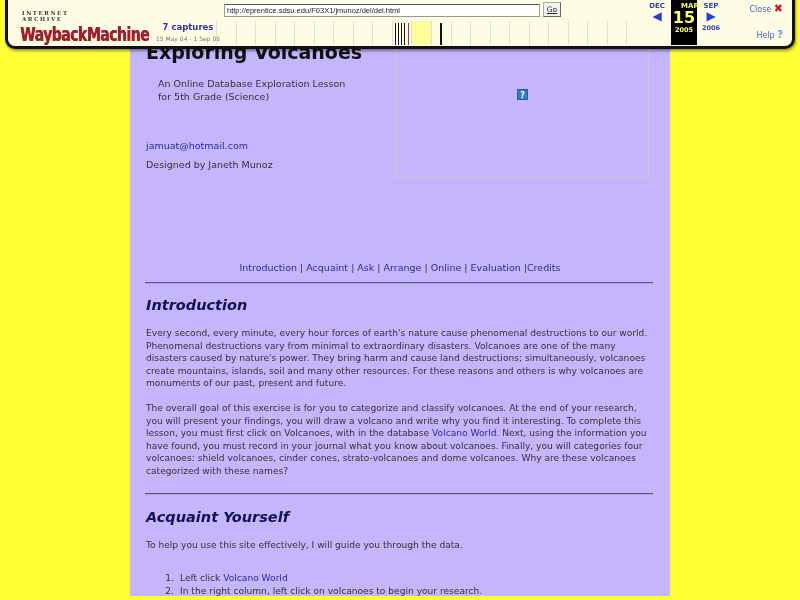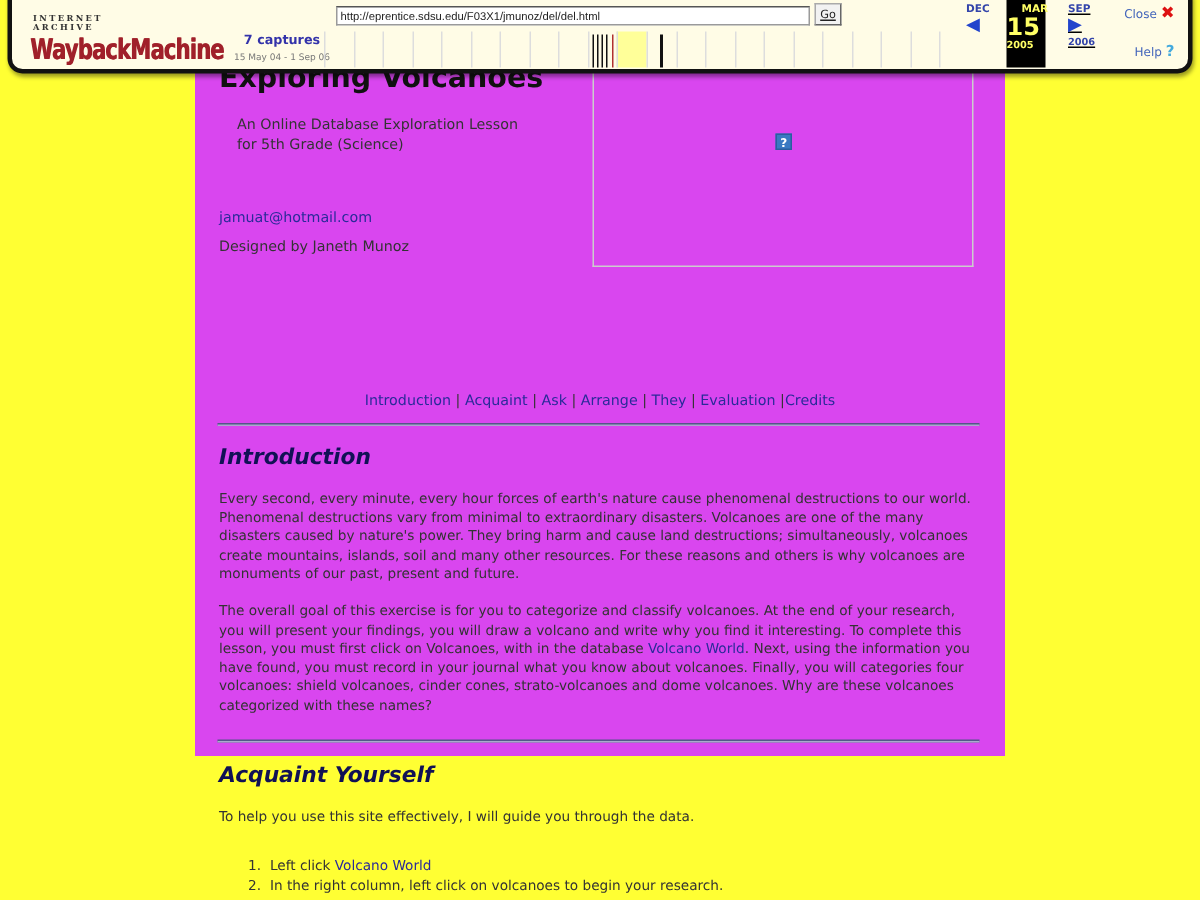--- a/index.html
+++ b/index.html
@@ -59,45 +59,45 @@
     flex: 1; border-left: 1px solid #ddd; position: relative;
   }
   .wb-timeline .month.hl { background: #ffff99; }
   .wb-timeline .cap {
     position: absolute; bottom: 0; width: 1.5px; height: 22px; background: #111;
   }
   .wb-timeline .cap.red { background: #b03030; }
   .wb-nav {
     position: absolute; left: 636px; top: 0; width: 80px; height: 46px;
   }
-  .wb-nav .col { position: absolute; width: 26px; }
+  .wb-nav .col { position: absolute; text-align: center; width: 26px; }
   .wb-nav .mlabel { font-size: 7px; font-weight: bold; color: #3344aa; display: block; margin-top: 3px; }
   .wb-nav .year { font-size: 6.5px; display: block; }
   .wb-nav .col.prev { left: 0; }
   .wb-nav .col.cur { left: 27px; background: #000; height: 47px; top: -1px; }
-  .wb-nav .col.next { left: 68px; text-decoration: underline; }
+  .wb-nav .col.next { left: 54px; }
   .wb-nav .col.cur .mlabel { color: #ffff66; margin-top: 4px; padding-left: 10px; }
   .wb-nav .day { font-size: 16px; font-weight: bold; color: #ffff66; display: block; line-height: 16px; }
   .wb-nav .col.cur .year { color: #ffff66; font-weight: bold; }
   .wb-nav .col.prev .year { color: #bbb; margin-top: 1px; margin-left: 27px; }
   .wb-nav .col.next .year { color: #3344aa; font-weight: bold; margin-top: 1px; }
   .wb-nav .arrow { font-size: 12px; color: #2244cc; display: block; line-height: 13px; }
   .wb-close {
     position: absolute; right: 9px; top: 3px; font-size: 8px; color: #4466bb; text-align: center;
   }
   .wb-close .x { color: #dd1111; font-weight: bold; font-size: 11px; }
   .wb-help {
     position: absolute; right: 9px; top: 30px; font-size: 8px; color: #4466bb;
   }
   .wb-help .q { color: #44aadd; font-weight: bold; font-size: 10px; }
 
   
   .page {
-    position: absolute; left: 130px; top: 0; width: 540px; height: 504px;
-    background: #d946ef; padding-top: 36px;
+    position: absolute; left: 130px; top: 0; width: 540px; height: 596px;
+    background: #c4b5fd; padding-top: 36px;
   }
   .title {
     position: absolute; left: 16px; top: 41px;
     font-size: 19px; font-weight: bold; color: #111;
   }
   .subtitle {
     position: absolute; left: 28px; top: 77px; font-size: 9.5px; color: #333; line-height: 13px;
   }
   .designer { position: absolute; left: 16px; top: 115px; font-size: 9.5px; color: #333; margin-top: 44px; }
   .email { position: absolute; left: 16px; top: 140px; font-size: 9.5px; color: #2a2a99; text-decoration: none; }
@@ -218,21 +218,21 @@
     <span>for 5th Grade (Science)</span>
   </div>
   <div class="designer">Designed by Janeth Munoz</div>
   <a class="email">jamuat@hotmail.com</a>
 
   <div class="imgbox">
     <span class="broken">?</span>
   </div>
 
   <div class="nav-links">
-    <a>Introduction</a><span> | </span><a>Acquaint</a><span> | </span><a>Ask</a><span> | </span><a>Arrange</a><span> | </span><a>They</a><span> | </span><a>Evaluation</a><span> |</span><a>Credits</a>
+    <a>Introduction</a><span> | </span><a>Acquaint</a><span> | </span><a>Ask</a><span> | </span><a>Arrange</a><span> | </span><a>Online</a><span> | </span><a>Evaluation</a><span> |</span><a>Credits</a>
   </div>
 
   <div class="rule" style="top:282px"></div>
 
   <div class="h2" style="top:297px">Introduction</div>
 
   <div class="para" style="top:327px">Every second, every minute, every hour forces of earth's nature cause phenomenal destructions to our world. Phenomenal destructions vary from minimal to extraordinary disasters. Volcanoes are one of the many disasters caused by nature's power. They bring harm and cause land destructions; simultaneously, volcanoes create mountains, islands, soil and many other resources. For these reasons and others is why volcanoes are monuments of our past, present and future.</div>
 
   <div class="para" style="top:402px"><span>The overall goal of this exercise is for you to categorize and classify volcanoes. At the end of your research, you will present your findings, you will draw a volcano and write why you find it interesting. To complete this lesson, you must first click on Volcanoes, with in the database </span><a>Volcano World</a><span>. Next, using the information you have found, you must record in your journal what you know about volcanoes. Finally, you will categories four volcanoes: shield volcanoes, cinder cones, strato-volcanoes and dome volcanoes. Why are these volcanoes categorized with these names?</span></div>
 

